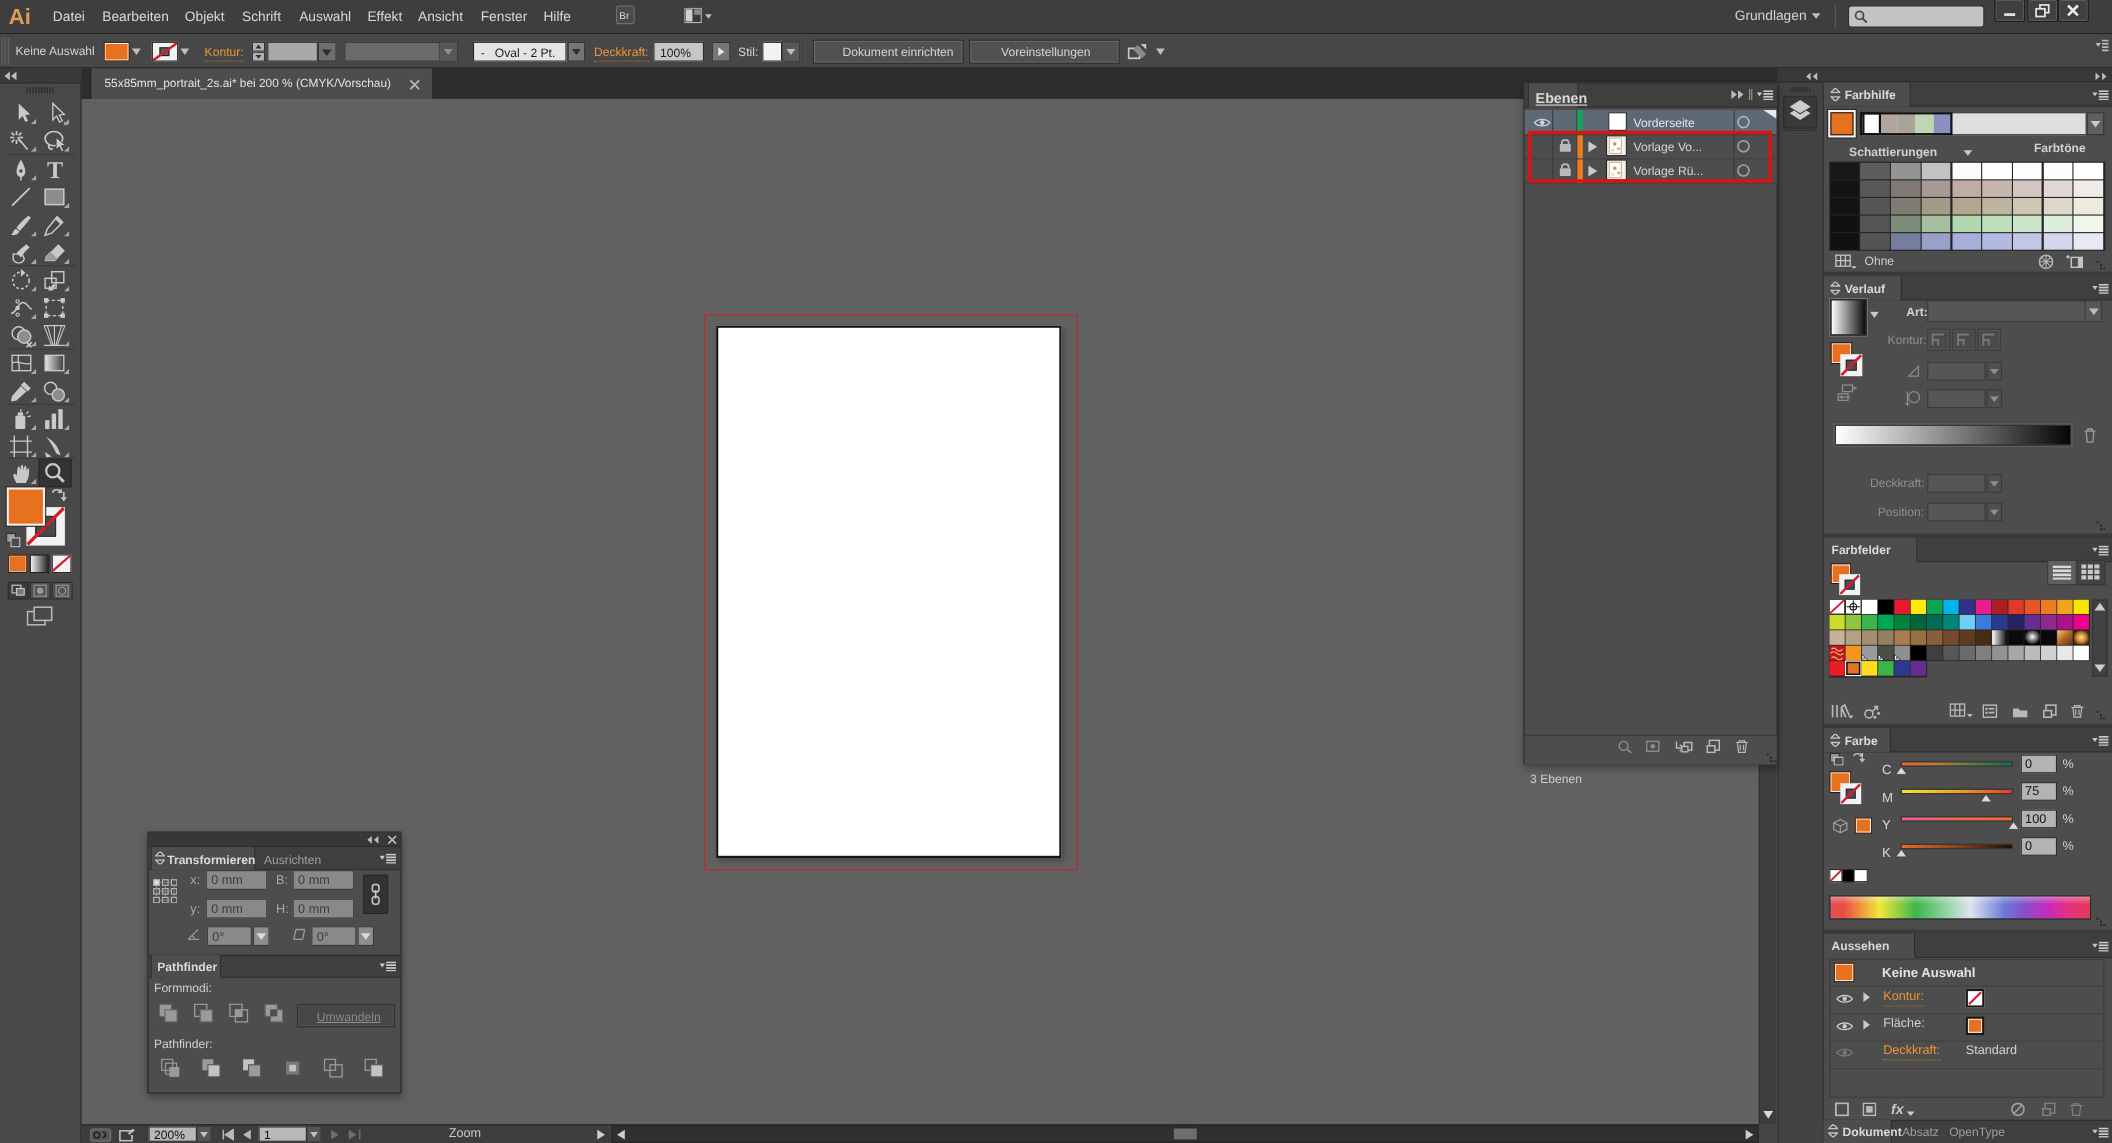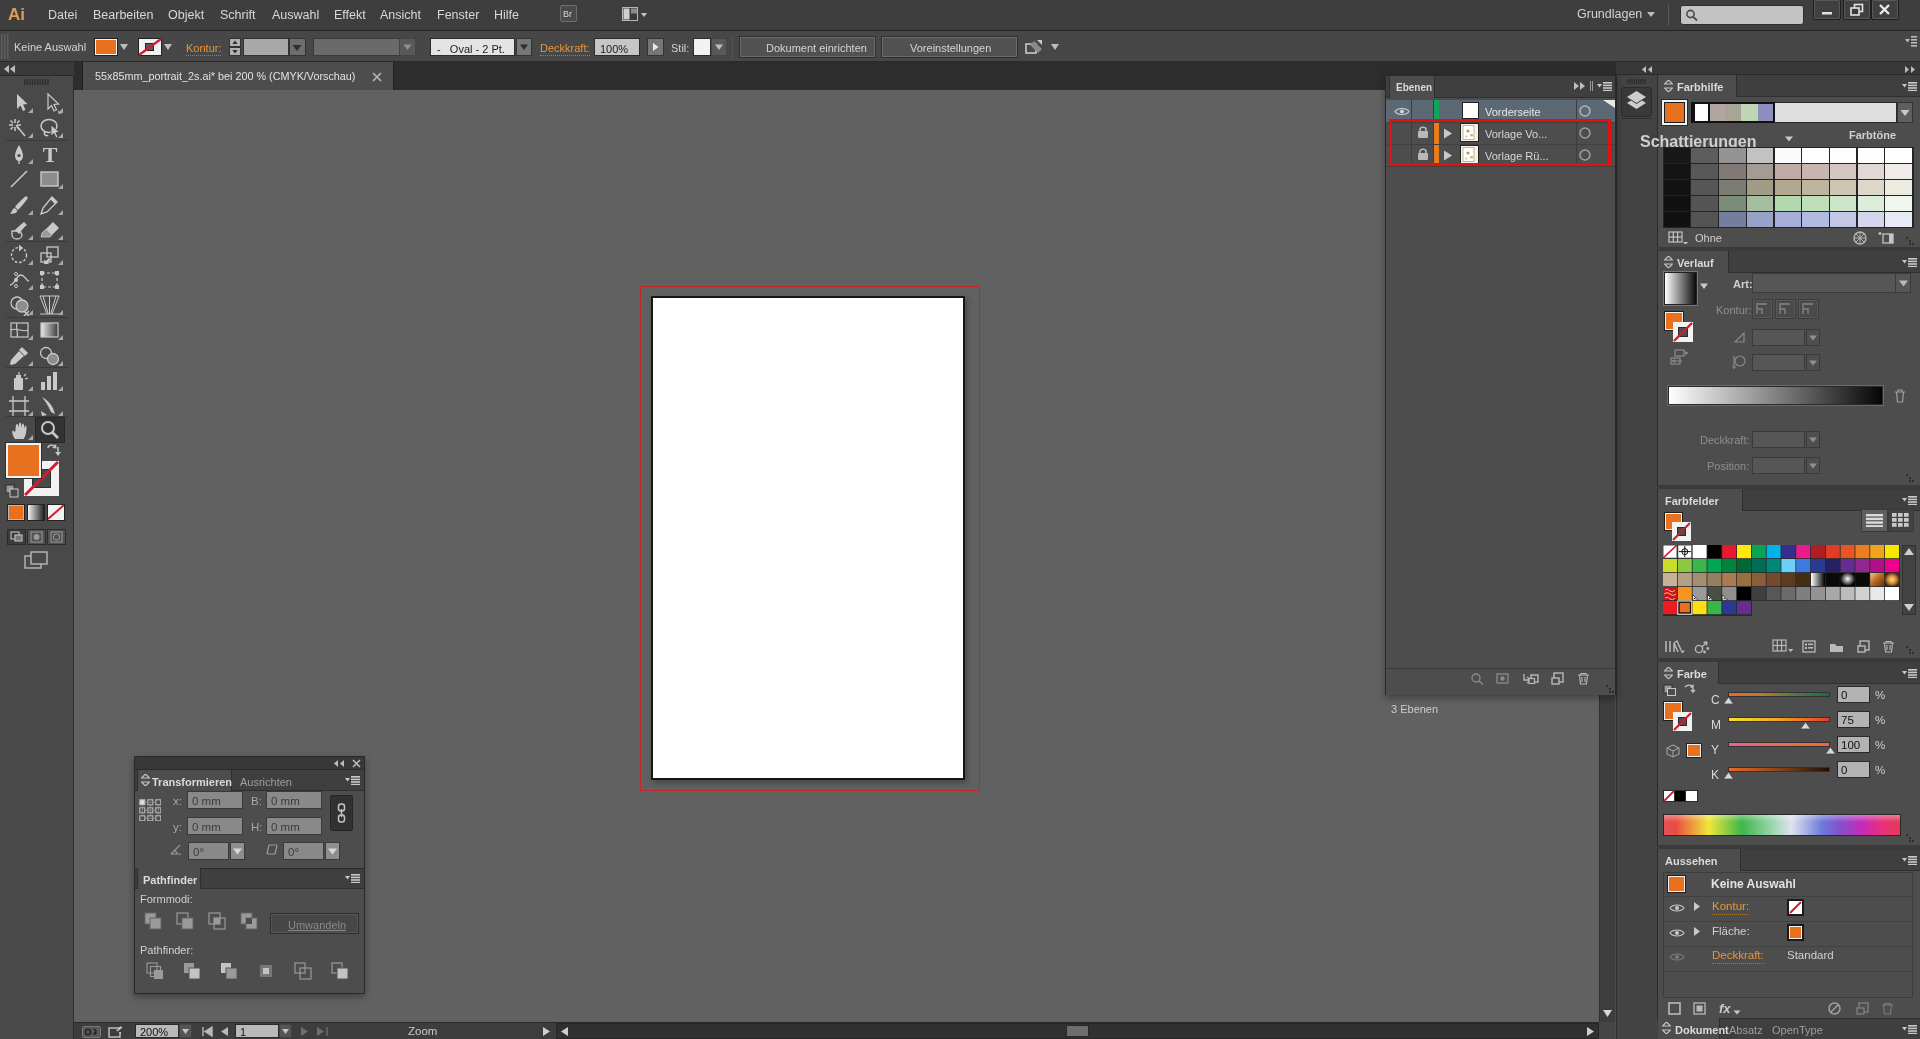--- a/index.html
+++ b/index.html
@@ -1,20 +1,20 @@
 <!DOCTYPE html>
 <html><head><meta charset="utf-8"><style>
 * { margin:0; padding:0; box-sizing:border-box; }
 html,body { width:1920px; height:1039px; overflow:hidden; background:#4d4d4d;
   font-family:"Liberation Sans", sans-serif; }
 div { position:absolute; }
 .tx { white-space:nowrap; line-height:1; }
 </style></head><body>
 <div class="" style="left:0px;top:0px;width:1920px;height:31px;background:#3e3e3e;border-bottom:1px solid #222;"></div>
-<div class="tx" style="left:8px;top:6px;font-size:17px;color:#e09c56;font-weight:bold;letter-spacing:0px;">Ai</div>
+<div class="tx" style="left:8px;top:6px;font-size:20px;color:#e09c56;font-weight:bold;letter-spacing:0px;">Ai</div>
 <div class="tx" style="left:48px;top:9px;font-size:12.5px;color:#d8d8d8;font-weight:normal;">Datei</div>
 <div class="tx" style="left:93px;top:9px;font-size:12.5px;color:#d8d8d8;font-weight:normal;">Bearbeiten</div>
 <div class="tx" style="left:168px;top:9px;font-size:12.5px;color:#d8d8d8;font-weight:normal;">Objekt</div>
 <div class="tx" style="left:220px;top:9px;font-size:12.5px;color:#d8d8d8;font-weight:normal;">Schrift</div>
 <div class="tx" style="left:272px;top:9px;font-size:12.5px;color:#d8d8d8;font-weight:normal;">Auswahl</div>
 <div class="tx" style="left:334px;top:9px;font-size:12.5px;color:#d8d8d8;font-weight:normal;">Effekt</div>
 <div class="tx" style="left:380px;top:9px;font-size:12.5px;color:#d8d8d8;font-weight:normal;">Ansicht</div>
 <div class="tx" style="left:437px;top:9px;font-size:12.5px;color:#d8d8d8;font-weight:normal;">Fenster</div>
 <div class="tx" style="left:494px;top:9px;font-size:12.5px;color:#d8d8d8;font-weight:normal;">Hilfe</div>
 <div class="" style="left:560px;top:5px;width:17px;height:17px;background:#4a4a4a;border:1px solid #6e6e6e;border-radius:2px;"></div>
@@ -527,21 +527,21 @@
 <div class="" style="left:1709.0px;top:102px;width:16.2px;height:21px;background:#b2a49f;"></div>
 <div class="" style="left:1725.2px;top:102px;width:16.2px;height:21px;background:#a9a596;"></div>
 <div class="" style="left:1741.4px;top:102px;width:16.2px;height:21px;background:#bfd6b4;"></div>
 <div class="" style="left:1757.6px;top:102px;width:16.2px;height:21px;background:#8c8fc0;"></div>
 <div class="" style="left:1693px;top:102px;width:17px;height:21px;background:#ffffff;border:2px solid #111;"></div>
 <div class="" style="left:1691px;top:102px;width:84px;height:21px;border:2px solid #111;"></div>
 <div class="" style="left:1897px;top:102px;width:16px;height:21px;background:#5f5f5f;border:1px solid #333;"></div>
 <svg style="position:absolute;left:1899px;top:109px;" width="12" height="8" viewBox="0 0 12 8">
     <path d="M1.5 1 l9 0 -4.5 6 z" fill="#c9c9c9"></path>
   </svg>
-<div class="tx" style="left:1640px;top:134px;font-size:16px;color:#d0d0d0;font-weight:bold;">Schattierungen</div>
+<div class="tx" style="left:1681px;top:134px;font-size:11px;color:#d0d0d0;font-weight:bold;">Schattierungen</div>
 <svg style="position:absolute;left:1784px;top:136px;" width="10" height="6" viewBox="0 0 10 6">
     <path d="M1 0.5 l8 0 -4 5 z" fill="#c9c9c9"></path>
   </svg>
 <div class="tx" style="left:1849px;top:130px;font-size:11px;color:#d0d0d0;font-weight:bold;">Farbtöne</div>
 <div class="" style="left:1663px;top:147px;width:250.5px;height:81px;background:#242424;"></div>
 <div class="" style="left:1663.6px;top:147.5px;width:26.6px;height:15.0px;background:#181818;"></div>
 <div class="" style="left:1691.3px;top:147.5px;width:26.6px;height:15.0px;background:#5d5d5d;"></div>
 <div class="" style="left:1719.0px;top:147.5px;width:26.6px;height:15.0px;background:#949494;"></div>
 <div class="" style="left:1746.8px;top:147.5px;width:26.6px;height:15.0px;background:#c2c2c2;"></div>
 <div class="" style="left:1774.5px;top:147.5px;width:26.6px;height:15.0px;background:#fbfbfb;"></div>
@@ -1083,21 +1083,21 @@
       <rect x="6" y="0" width="9" height="1.6"></rect>
       <rect x="6" y="2.6" width="9" height="1.6"></rect>
       <rect x="6" y="5.2" width="9" height="1.6"></rect>
       <rect x="6" y="7.8" width="9" height="1.6"></rect>
     </g>
   </svg>
 
 <div class="" style="left:1385px;top:75px;width:231px;height:620px;background:#4d4d4d;border:1px solid #292929;box-shadow:0 3px 7px rgba(0,0,0,0.35);"></div>
 <div class="" style="left:1386px;top:76px;width:229px;height:22px;background:#3f3f3f;border-bottom:1px solid #303030;"></div>
 <div class="" style="left:1389px;top:76px;width:46px;height:22px;background:#4d4d4d;border-left:1px solid #2e2e2e;border-right:1px solid #2e2e2e;"></div>
-<div class="tx" style="left:1396px;top:83px;font-size:10px;color:#dadada;font-weight:bold;">Ebenen</div>
+<div class="tx" style="left:1396px;top:83px;font-size:13px;color:#dadada;font-weight:bold;text-decoration:underline;">Ebenen</div>
 <svg style="position:absolute;left:1573px;top:82px;" width="14" height="8" viewBox="0 0 14 8">
     <path d="M1 0 L6 4 L1 8 Z" fill="#bdbdbd"></path>
     <path d="M7 0 L12 4 L7 8 Z" fill="#bdbdbd"></path>
   </svg>
 <div class="" style="left:1590px;top:81px;width:1px;height:10px;background:#9a9a9a;"></div>
 <div class="" style="left:1592px;top:81px;width:1px;height:10px;background:#9a9a9a;"></div>
 <svg style="position:absolute;left:1597px;top:82px;" width="15" height="9" viewBox="0 0 15 9">
     <g fill="#c9c9c9">
       <path d="M0 2 l5 0 -2.5 3.5 z"></path>
       <rect x="6" y="0" width="9" height="1.6"></rect>

